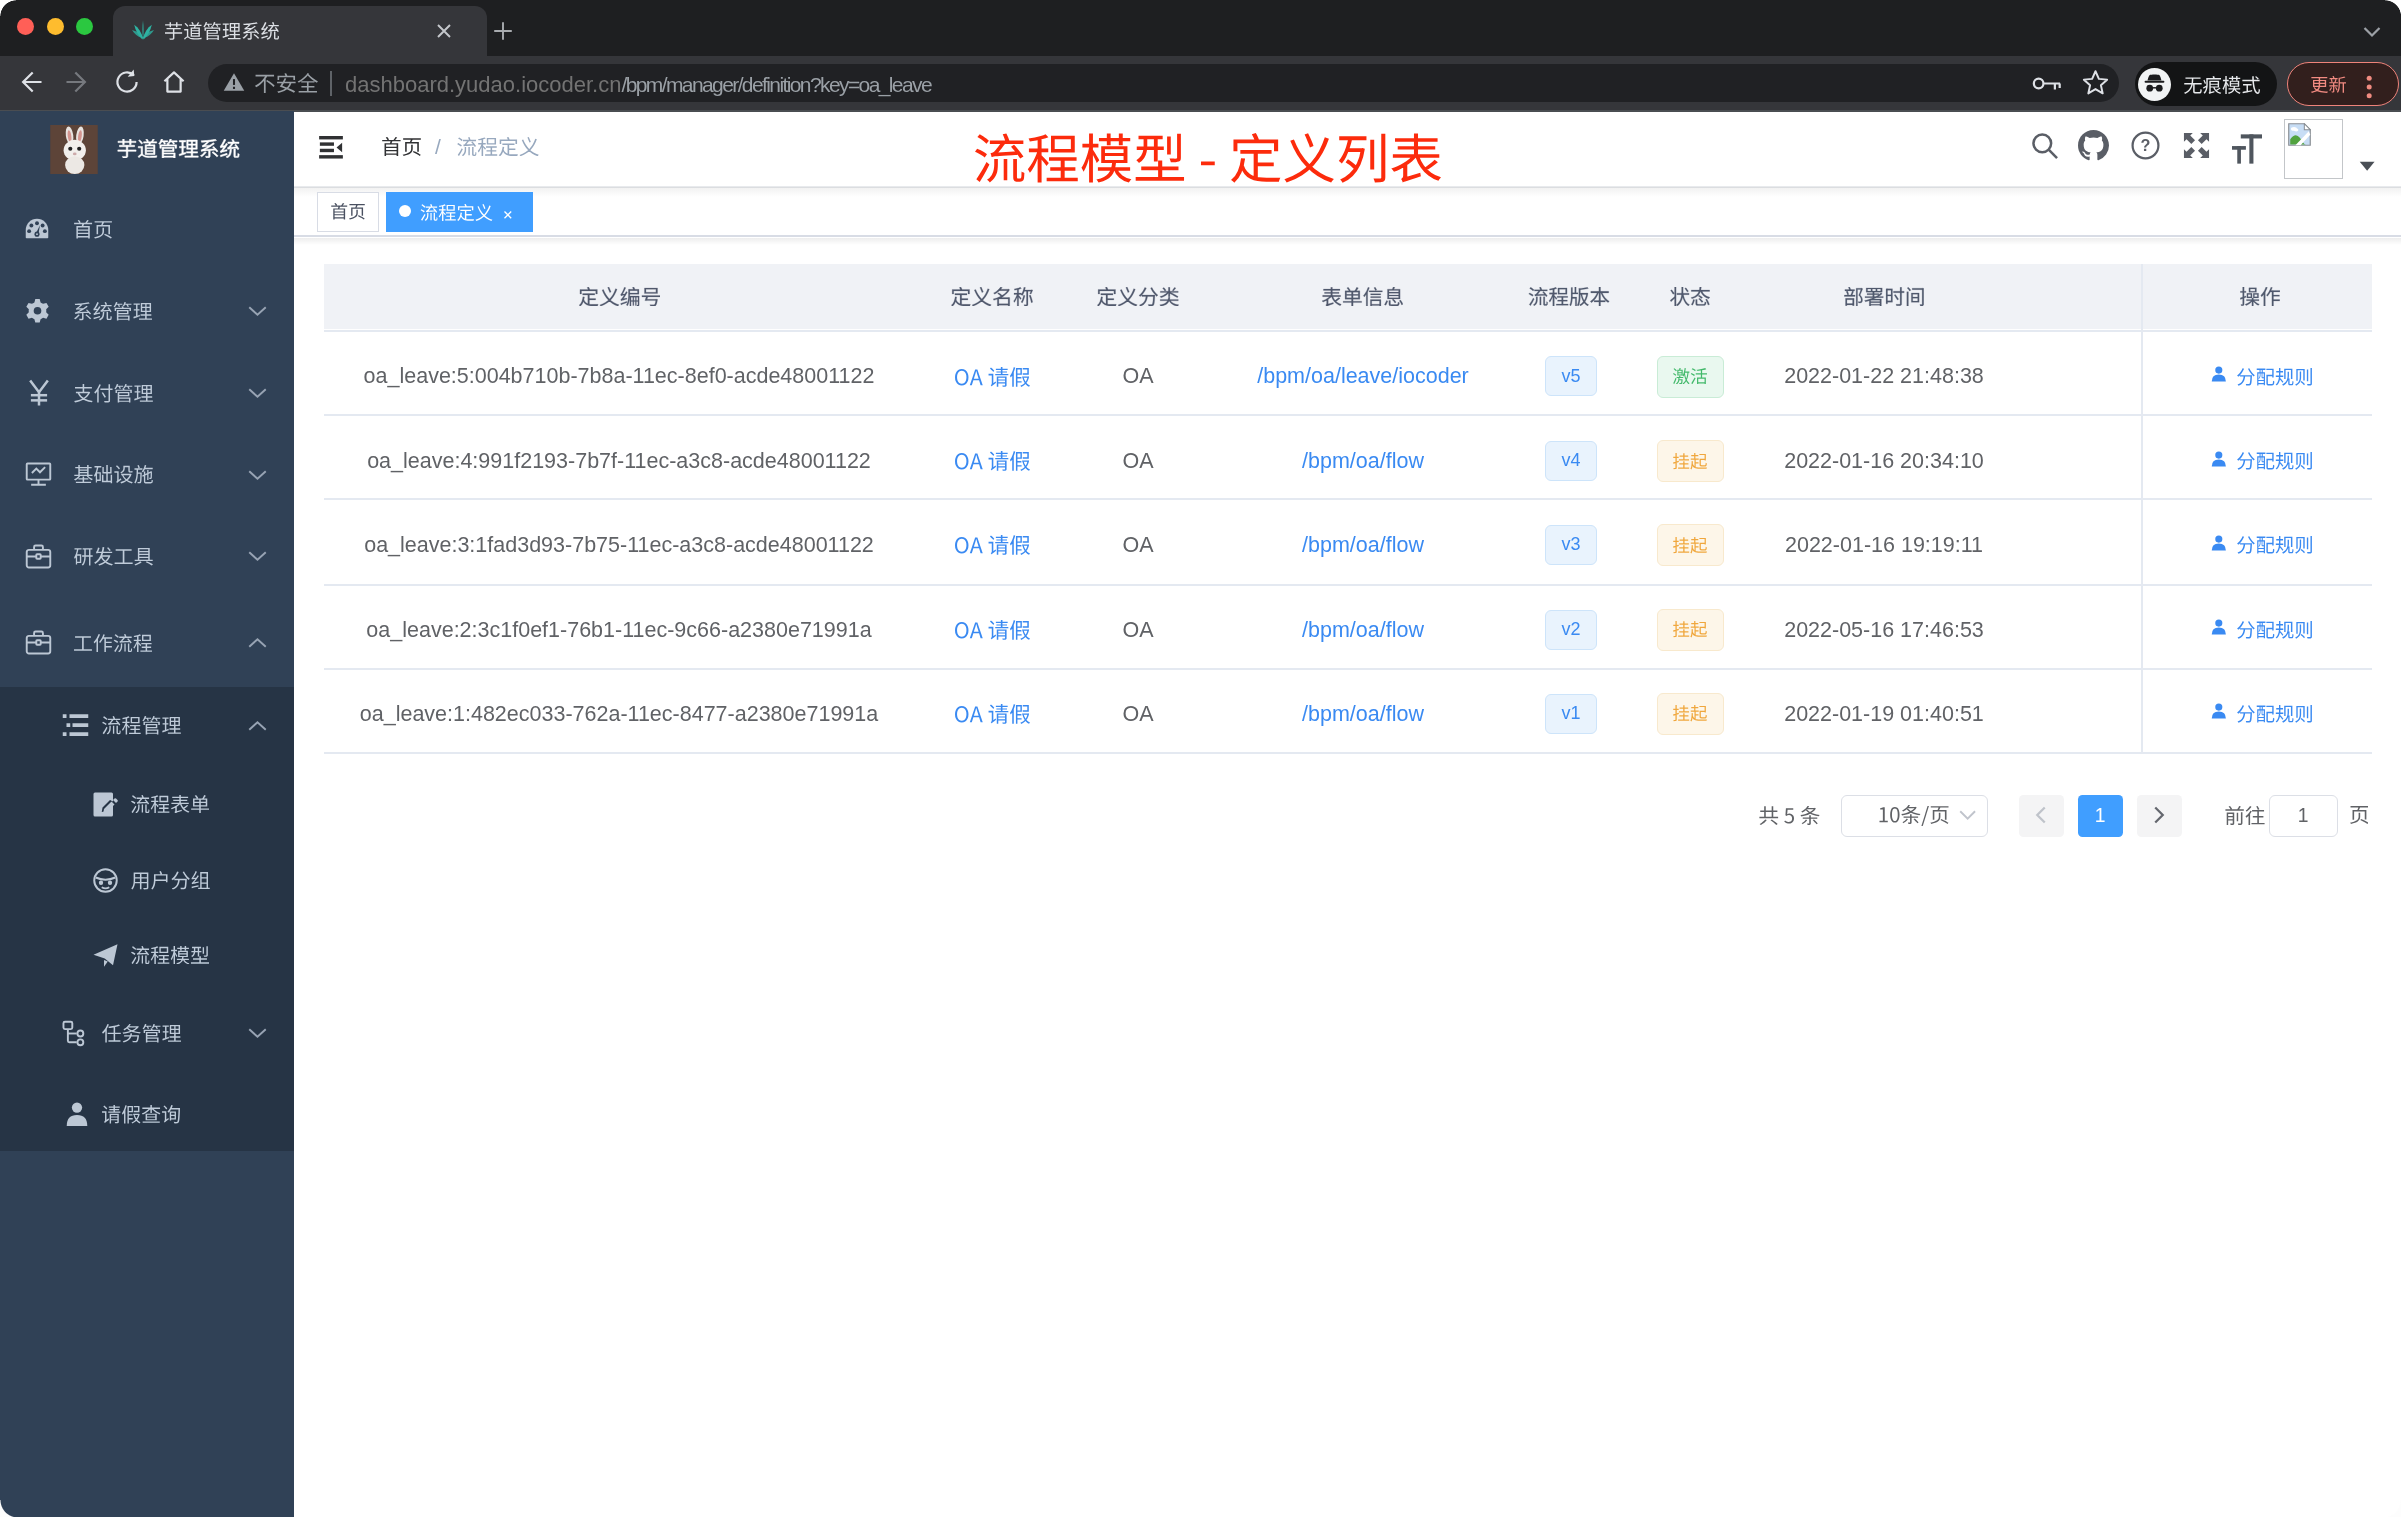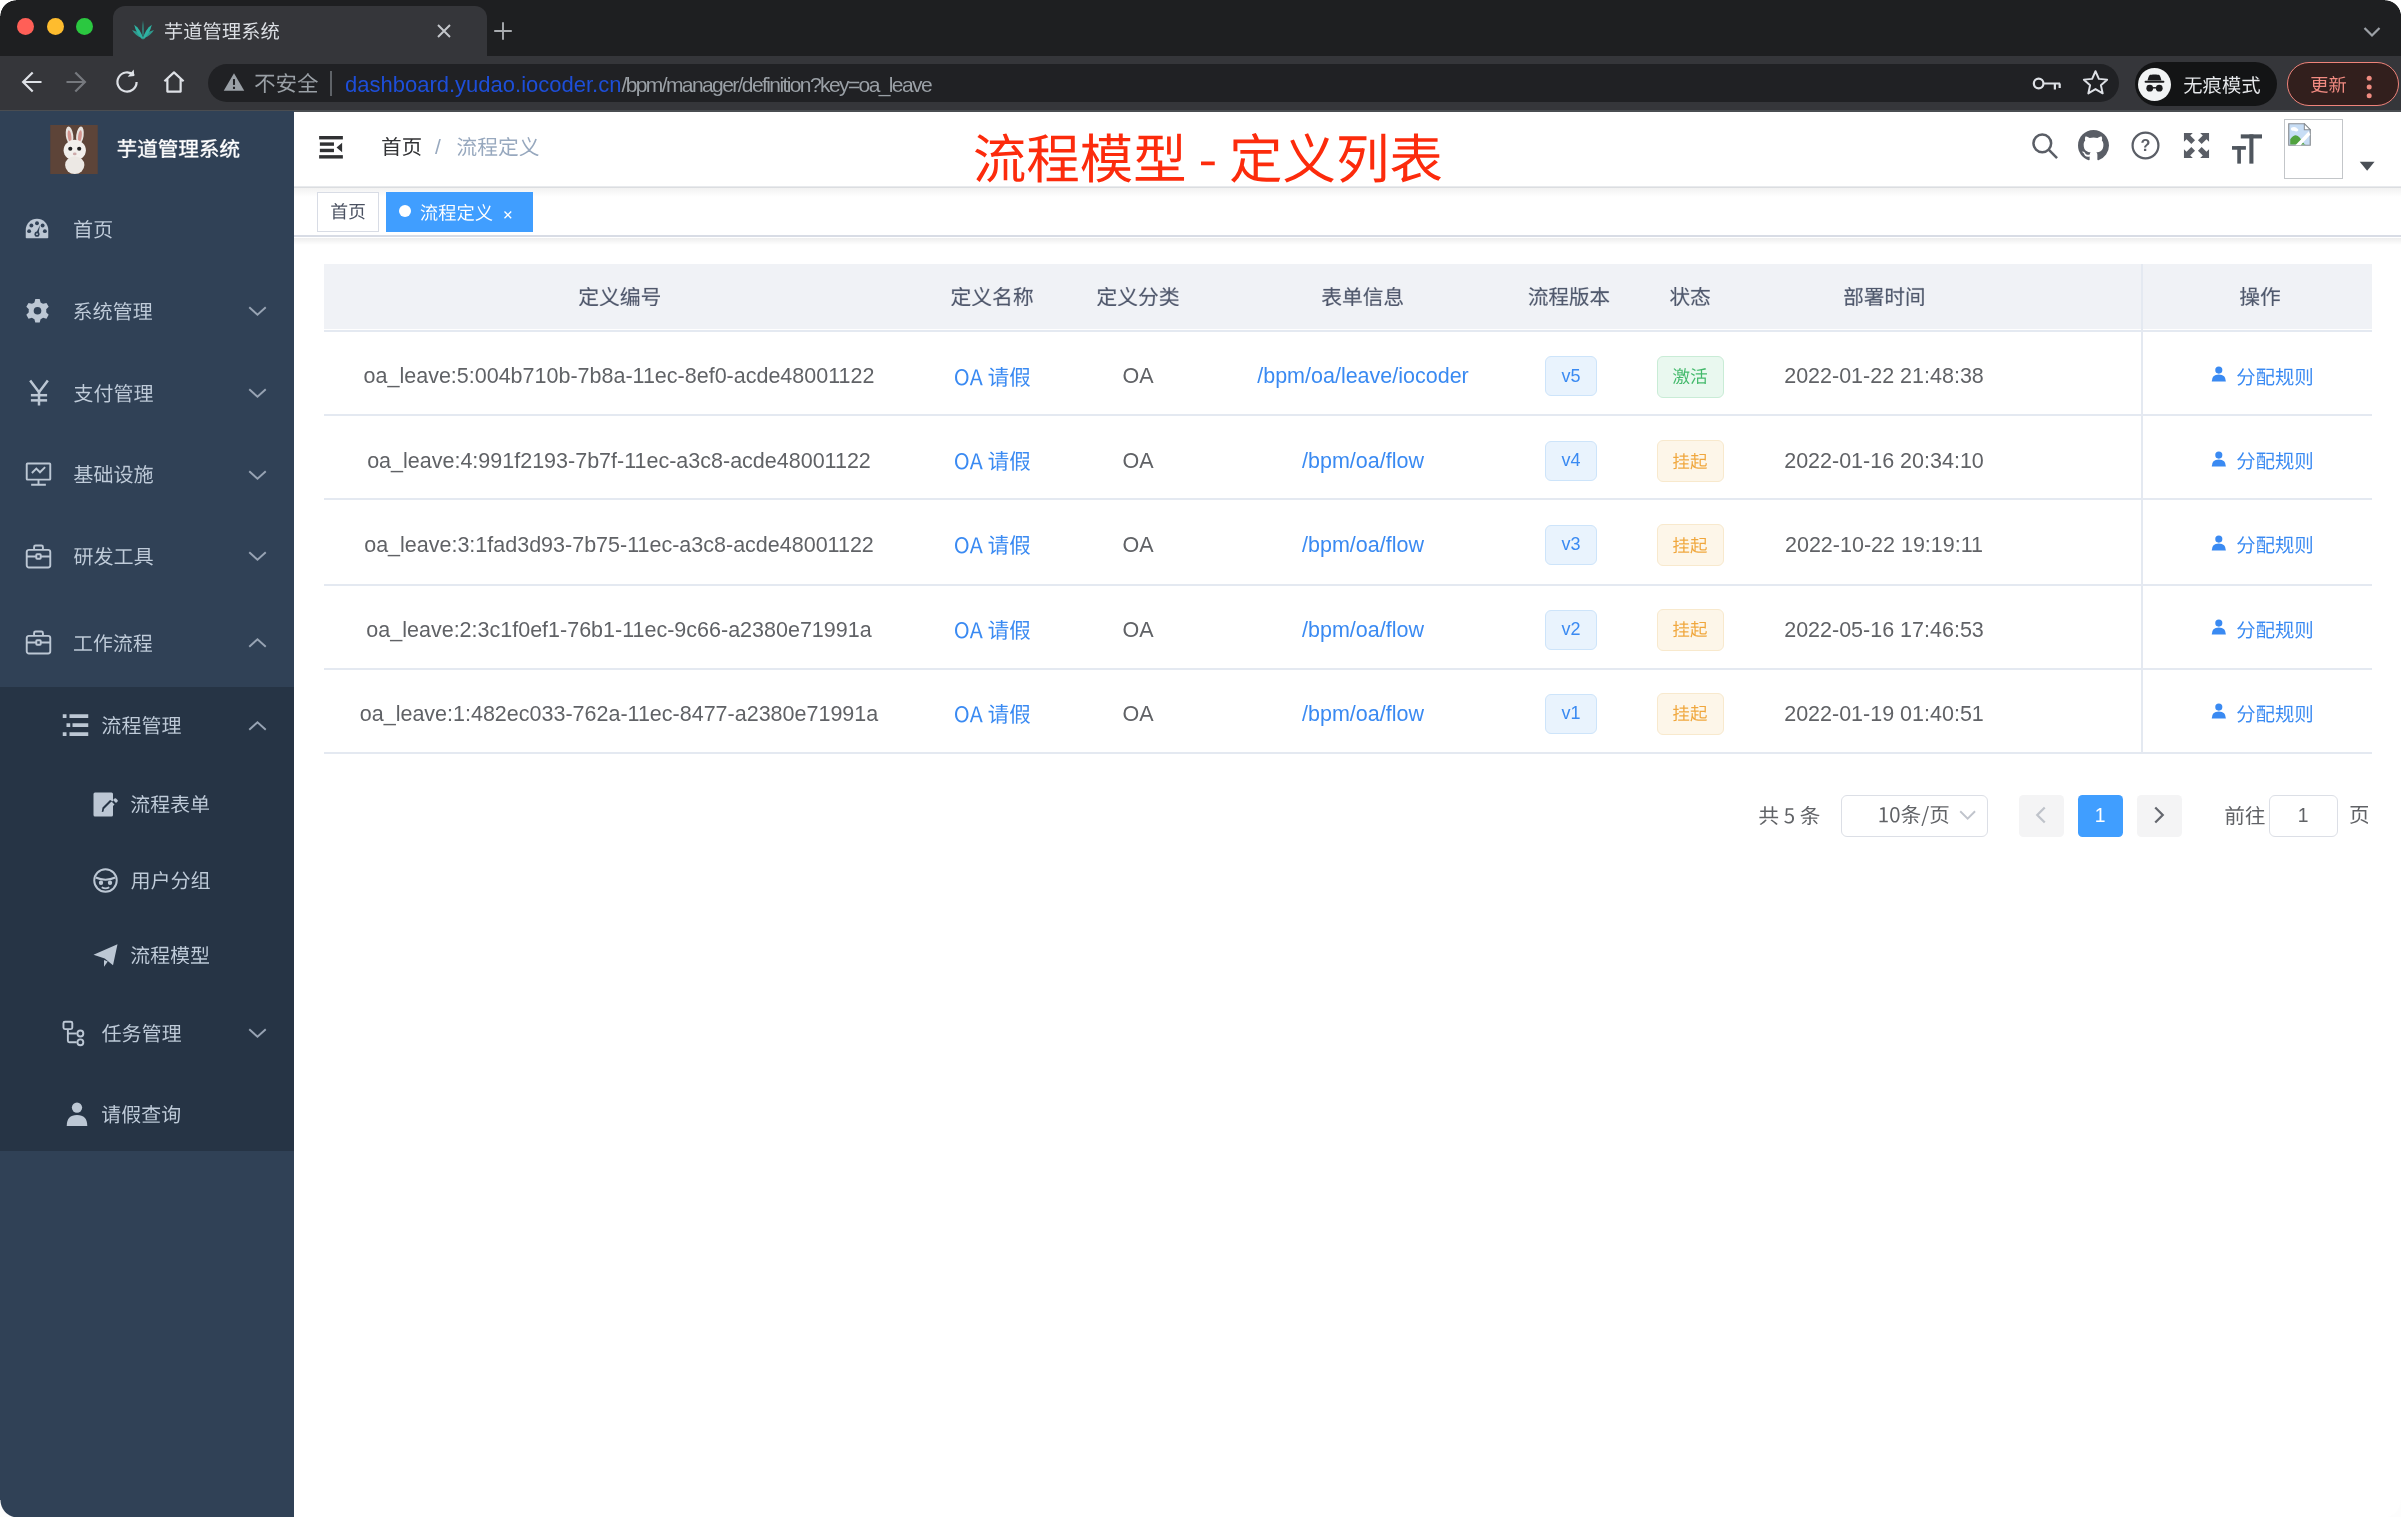--- a/index.html
+++ b/index.html
@@ -143,21 +143,21 @@
     <path d="M15 3 L29 27 H1z" fill="#9aa0a6"></path>
     <rect x="13.6" y="11" width="2.8" height="8" fill="#202124"></rect>
     <rect x="13.6" y="21.5" width="2.8" height="3" fill="#202124"></rect>
   </svg>
 <svg style="position:absolute;left:255px;top:73px" width="63" height="20" viewBox="44 -851 2932 929" fill="#9aa0a6">
     <use href="#c6" x="0"></use>
     <use href="#c7" x="1000"></use>
     <use href="#c8" x="2000"></use>
   </svg>
 <div style="position:absolute;left:330px;top:71px;width:1.5px;height:25px;background:#5f6368"></div>
-<div style="position:absolute;font-size:22px;line-height:27px;color:#e8eaed;font-weight:400;white-space:pre;font-family:&quot;Liberation Sans&quot;,sans-serif;left:345px;top:71px"><span style="color:#1d4ed8">dashboard.yudao.iocoder.cn</span><span style="color:#9aa0a6;letter-spacing:-1.6px;font-size:21px">/bpm/manager/definition?key=oa_leave</span></div>
+<div style="position:absolute;font-size:22px;line-height:27px;color:#e8eaed;font-weight:400;white-space:pre;font-family:&quot;Liberation Sans&quot;,sans-serif;left:345px;top:71px"><span style="color:#737373">dashboard.yudao.iocoder.cn</span><span style="color:#9aa0a6;letter-spacing:-1.6px;font-size:21px">/bpm/manager/definition?key=oa_leave</span></div>
 <svg style="position:absolute;left:2032px;top:70px" width="31" height="27" viewBox="0 0 42 36">
     <g stroke="#dee1e6" stroke-width="3" fill="none">
       <circle cx="9" cy="18" r="6.5"></circle>
       <path d="M15.5 18 H38 M31 18 V26 M37.5 18 V24"></path>
     </g>
   </svg>
 <svg style="position:absolute;left:2082px;top:69px" width="27" height="27" viewBox="0 0 36 36">
     <path d="M18 3 L22.5 13.2 L33.5 14.2 L25.2 21.6 L27.6 32.5 L18 26.8 L8.4 32.5 L10.8 21.6 L2.5 14.2 L13.5 13.2z" stroke="#dee1e6" stroke-width="2.6" fill="none" stroke-linejoin="round"></path>
   </svg>
 <div style="position:absolute;left:2135px;top:62px;width:142px;height:44px;background:#131415;border-radius:22px"></div>
@@ -610,21 +610,21 @@
   </svg>
 <div style="position:absolute;font-size:21.5px;line-height:26px;color:#606266;font-weight:400;white-space:pre;font-family:&quot;Liberation Sans&quot;,sans-serif;left:1138px;top:532px;transform:translateX(-50%)">OA</div>
 <div style="position:absolute;font-size:21.5px;line-height:26px;color:#3a8af2;font-weight:400;white-space:pre;font-family:&quot;Liberation Sans&quot;,sans-serif;left:1363px;top:532px;transform:translateX(-50%)">/bpm/oa/flow</div>
 <div style="position:absolute;left:1545px;top:525px;width:52px;height:40px;background:#e9f3fd;border:1.5px solid #cde4fa;border-radius:6px;box-sizing:border-box"></div>
 <div style="position:absolute;font-size:18px;line-height:21.5px;color:#3a8af2;font-weight:400;white-space:pre;font-family:&quot;Liberation Sans&quot;,sans-serif;left:1571px;top:534px;transform:translateX(-50%)">v3</div>
 <div style="position:absolute;left:1657px;top:524px;width:67px;height:42px;background:#fdf6e9;border:1.5px solid #f8e9cd;border-radius:6px;box-sizing:border-box"></div>
 <svg style="position:absolute;left:1673px;top:537px" width="34" height="16.5" viewBox="40 -839 1930 927" fill="#f0a73d">
     <use href="#c70" x="0"></use>
     <use href="#c71" x="1000"></use>
   </svg>
-<div style="position:absolute;font-size:21.5px;line-height:26px;color:#606266;font-weight:400;white-space:pre;font-family:&quot;Liberation Sans&quot;,sans-serif;left:1884px;top:532px;transform:translateX(-50%)">2022-10-22 19:19:11</div>
+<div style="position:absolute;font-size:21.5px;line-height:26px;color:#606266;font-weight:400;white-space:pre;font-family:&quot;Liberation Sans&quot;,sans-serif;left:1884px;top:532px;transform:translateX(-50%)">2022-01-16 19:19:11</div>
 <svg style="position:absolute;left:2211px;top:535px" width="15.6" height="15.6" viewBox="0 0 21 21">
     <g fill="#3a8af2">
       <circle cx="10.5" cy="5.5" r="4.8"></circle>
       <path d="M1 21 Q1 11.5 10.5 11.5 Q20 11.5 20 21z"></path>
     </g>
   </svg>
 <svg style="position:absolute;left:2237px;top:536px" width="75" height="17.7" viewBox="43 -832 3864 914" fill="#3a8af2">
     <use href="#c34" x="0"></use>
     <use href="#c67" x="1000"></use>
     <use href="#c68" x="2000"></use>

